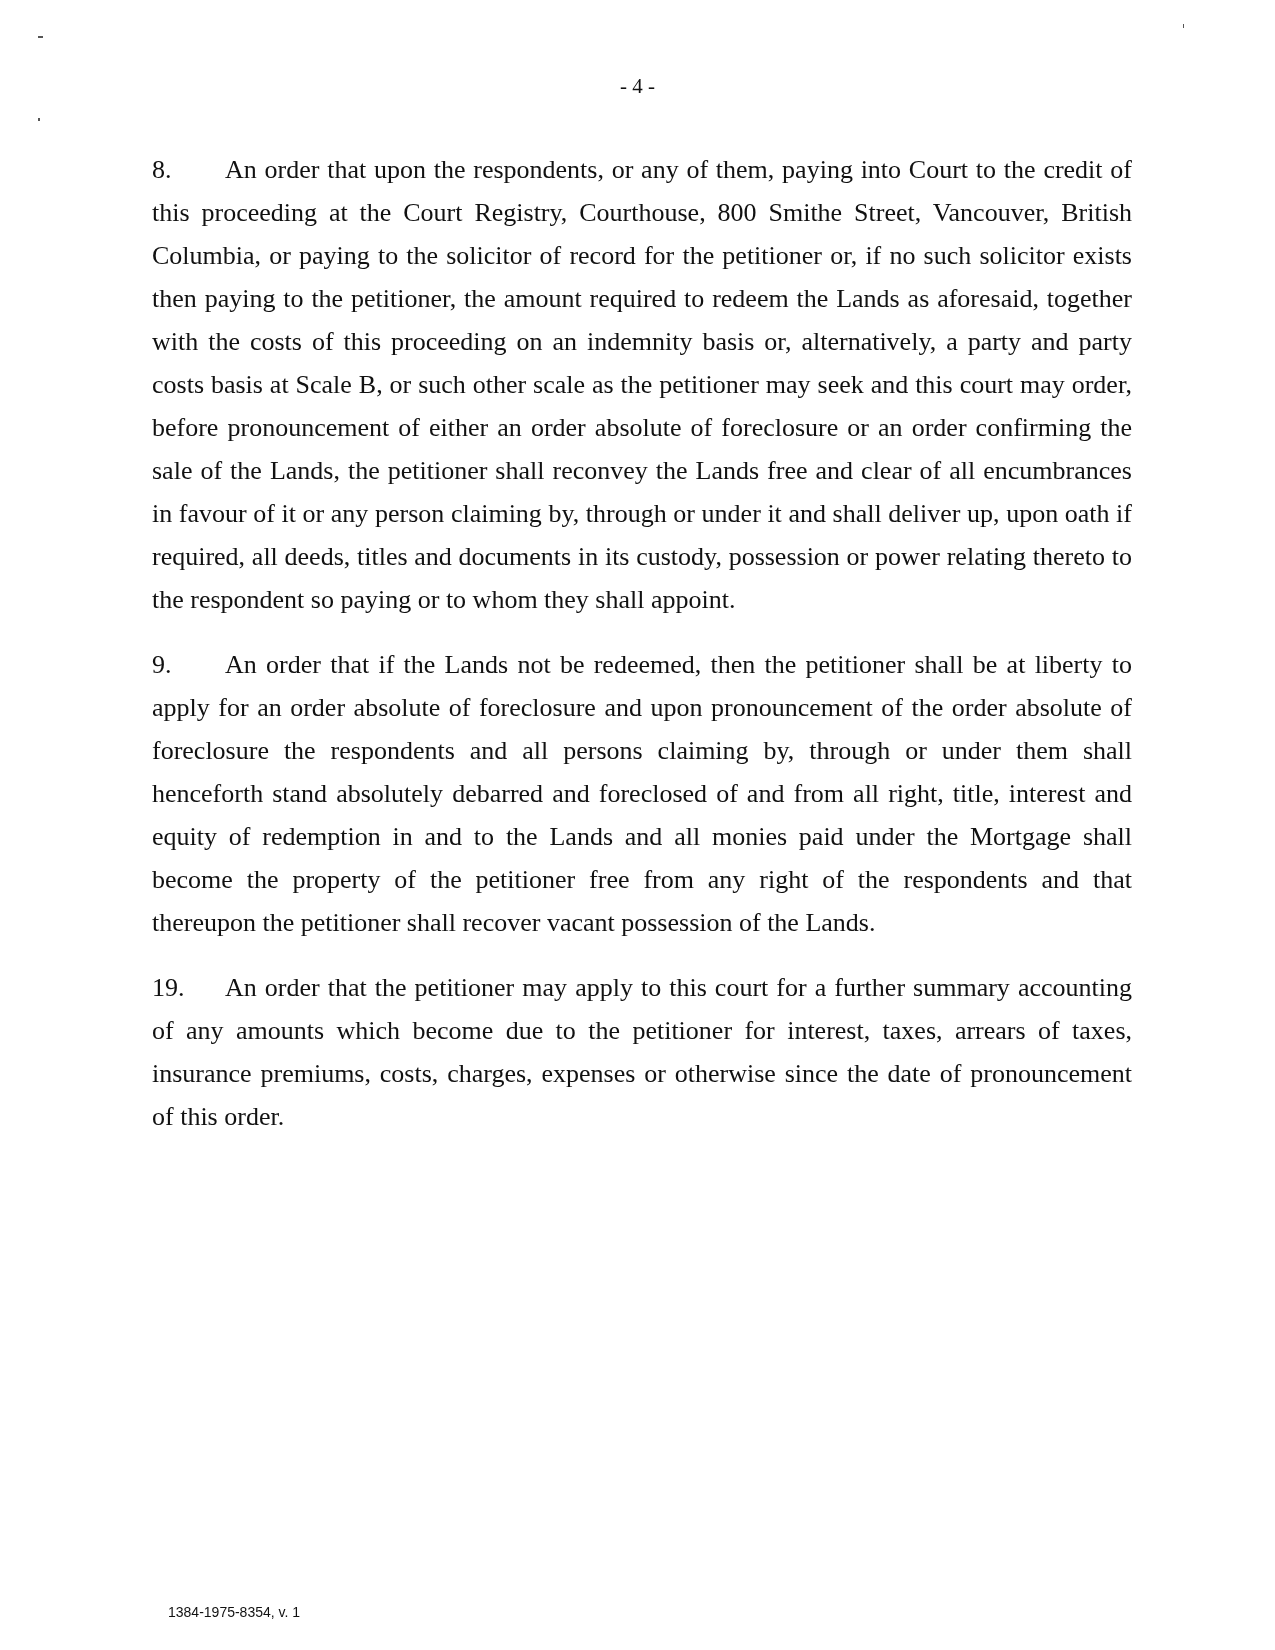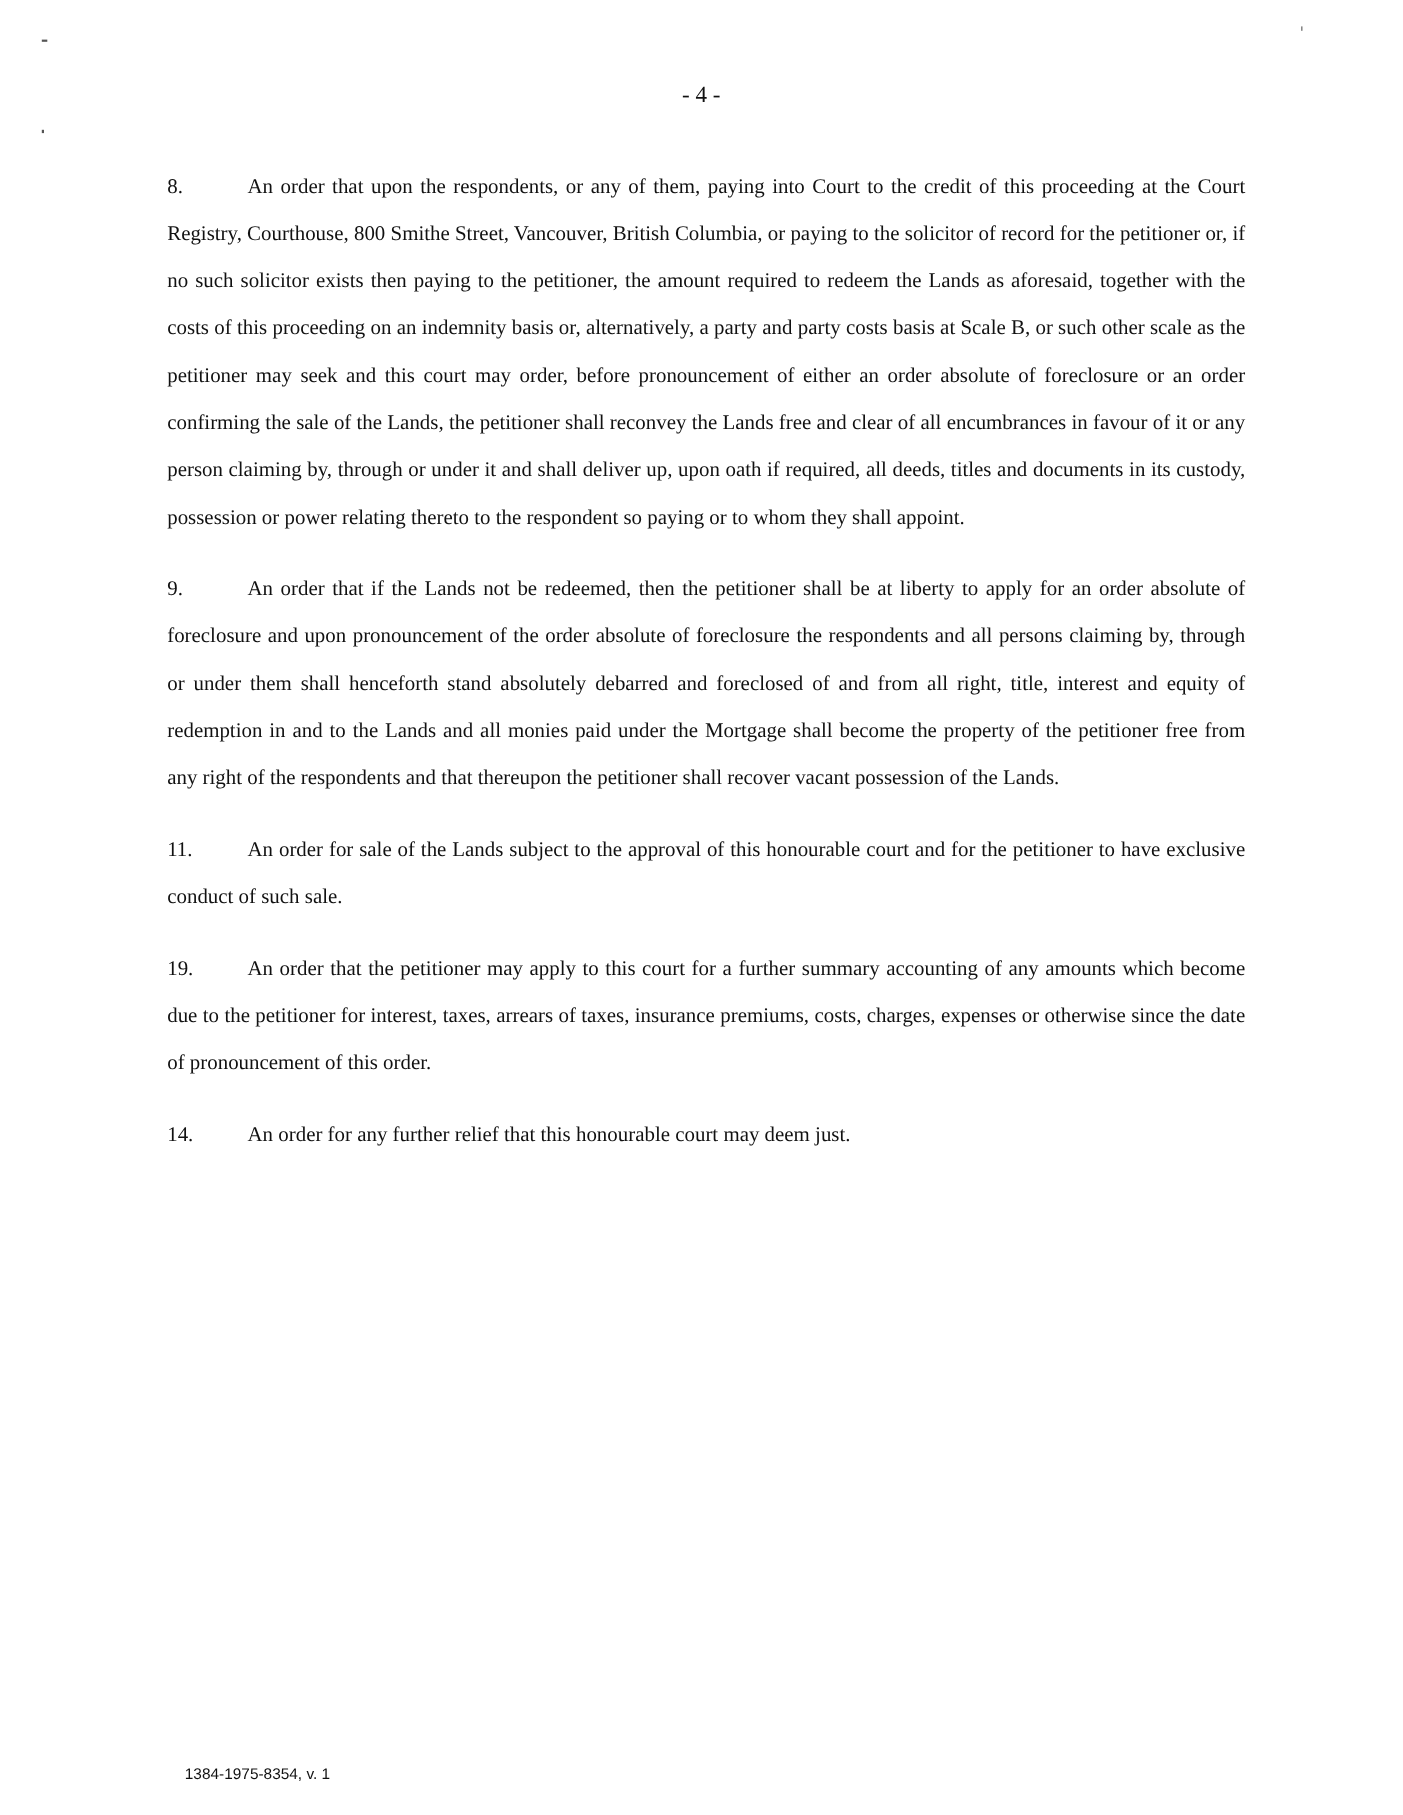--- a/index.html
+++ b/index.html
@@ -4,21 +4,21 @@
   <style>
     html, body { margin: 0; padding: 0; background: #ffffff; }
     body { width: 1275px; height: 1650px; position: relative; overflow: hidden; }
     .page { position: absolute; left: 0; top: 0; width: 1275px; height: 1650px; background: #fff; }
     .page-number {
       position: absolute; top: 74px; left: 0; width: 100%; text-align: center;
       font-family: "Liberation Serif", serif; font-size: 21px; color: #111;
     }
     .body-text {
       position: absolute; left: 152px; top: 148px; width: 980px;
-      font-family: "Liberation Serif", serif; font-size: 19px; line-height: 43px; color: #111;
+      font-family: "Liberation Serif", serif; font-size: 26px; line-height: 43px; color: #111;
     }
     .para { margin: 0 0 22px 0; text-align: justify; }
     .para .num { display: inline-block; width: 73px; }
     .footer {
       position: absolute; left: 168px; top: 1604px;
       font-family: "Liberation Sans", sans-serif; font-size: 14px; color: #111;
     }
     .speck { position: absolute; background: #555; }
   </style>
 </head>
@@ -27,19 +27,17 @@
 <div class="page">
   <div class="speck" style="left:38px;top:36px;width:5px;height:2px;"></div>
   <div class="speck" style="left:38px;top:118px;width:2px;height:3px;"></div>
   <div class="speck" style="left:1183px;top:24px;width:1px;height:4px;"></div>
 
   <div class="page-number">- 4 -</div>
 
   <div class="body-text">
     <p class="para"><span class="num">8.</span><span>An order that upon the respondents, or any of them, paying into Court to the credit of this proceeding at the Court Registry, Courthouse, 800 Smithe Street, Vancouver, British Columbia, or paying to the solicitor of record for the petitioner or, if no such solicitor exists then paying to the petitioner, the amount required to redeem the Lands as aforesaid, together with the costs of this proceeding on an indemnity basis or, alternatively, a party and party costs basis at Scale B, or such other scale as the petitioner may seek and this court may order, before pronouncement of either an order absolute of foreclosure or an order confirming the sale of the Lands, the petitioner shall reconvey the Lands free and clear of all encumbrances in favour of it or any person claiming by, through or under it and shall deliver up, upon oath if required, all deeds, titles and documents in its custody, possession or power relating thereto to the respondent so paying or to whom they shall appoint.</span></p>
     <p class="para"><span class="num">9.</span><span>An order that if the Lands not be redeemed, then the petitioner shall be at liberty to apply for an order absolute of foreclosure and upon pronouncement of the order absolute of foreclosure the respondents and all persons claiming by, through or under them shall henceforth stand absolutely debarred and foreclosed of and from all right, title, interest and equity of redemption in and to the Lands and all monies paid under the Mortgage shall become the property of the petitioner free from any right of the respondents and that thereupon the petitioner shall recover vacant possession of the Lands.</span></p>
-    <p class="para"><span class="num">11.</span><span>An order for sale of the Lands subject to the approval of this honourable court and for the petitioner to have exclusive conduct of such sale.</span></p>
     <p class="para"><span class="num">19.</span><span>An order that the petitioner may apply to this court for a further summary accounting of any amounts which become due to the petitioner for interest, taxes, arrears of taxes, insurance premiums, costs, charges, expenses or otherwise since the date of pronouncement of this order.</span></p>
-    <p class="para"><span class="num">14.</span><span>An order for any further relief that this honourable court may deem just.</span></p>
   </div>
 
   <div class="footer">1384-1975-8354, v. 1</div>
 </div>
 
 </body></html>

